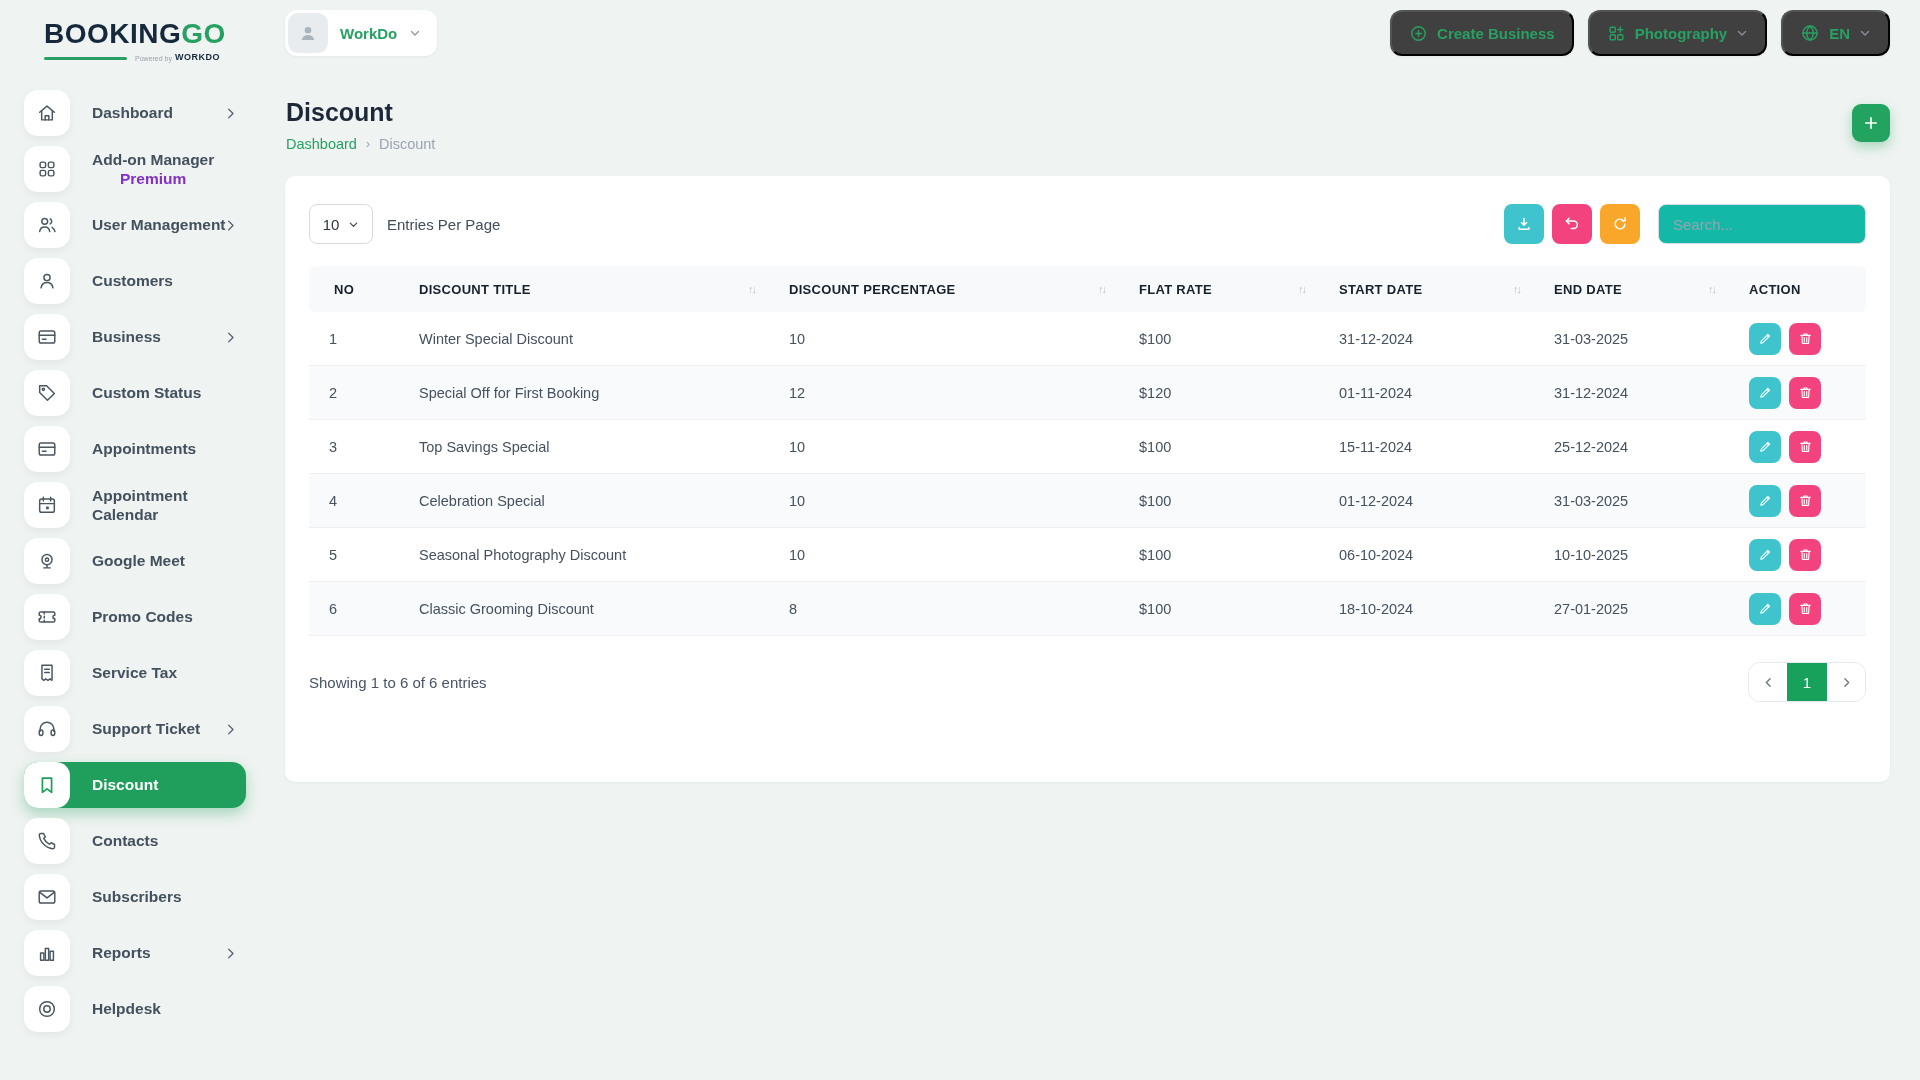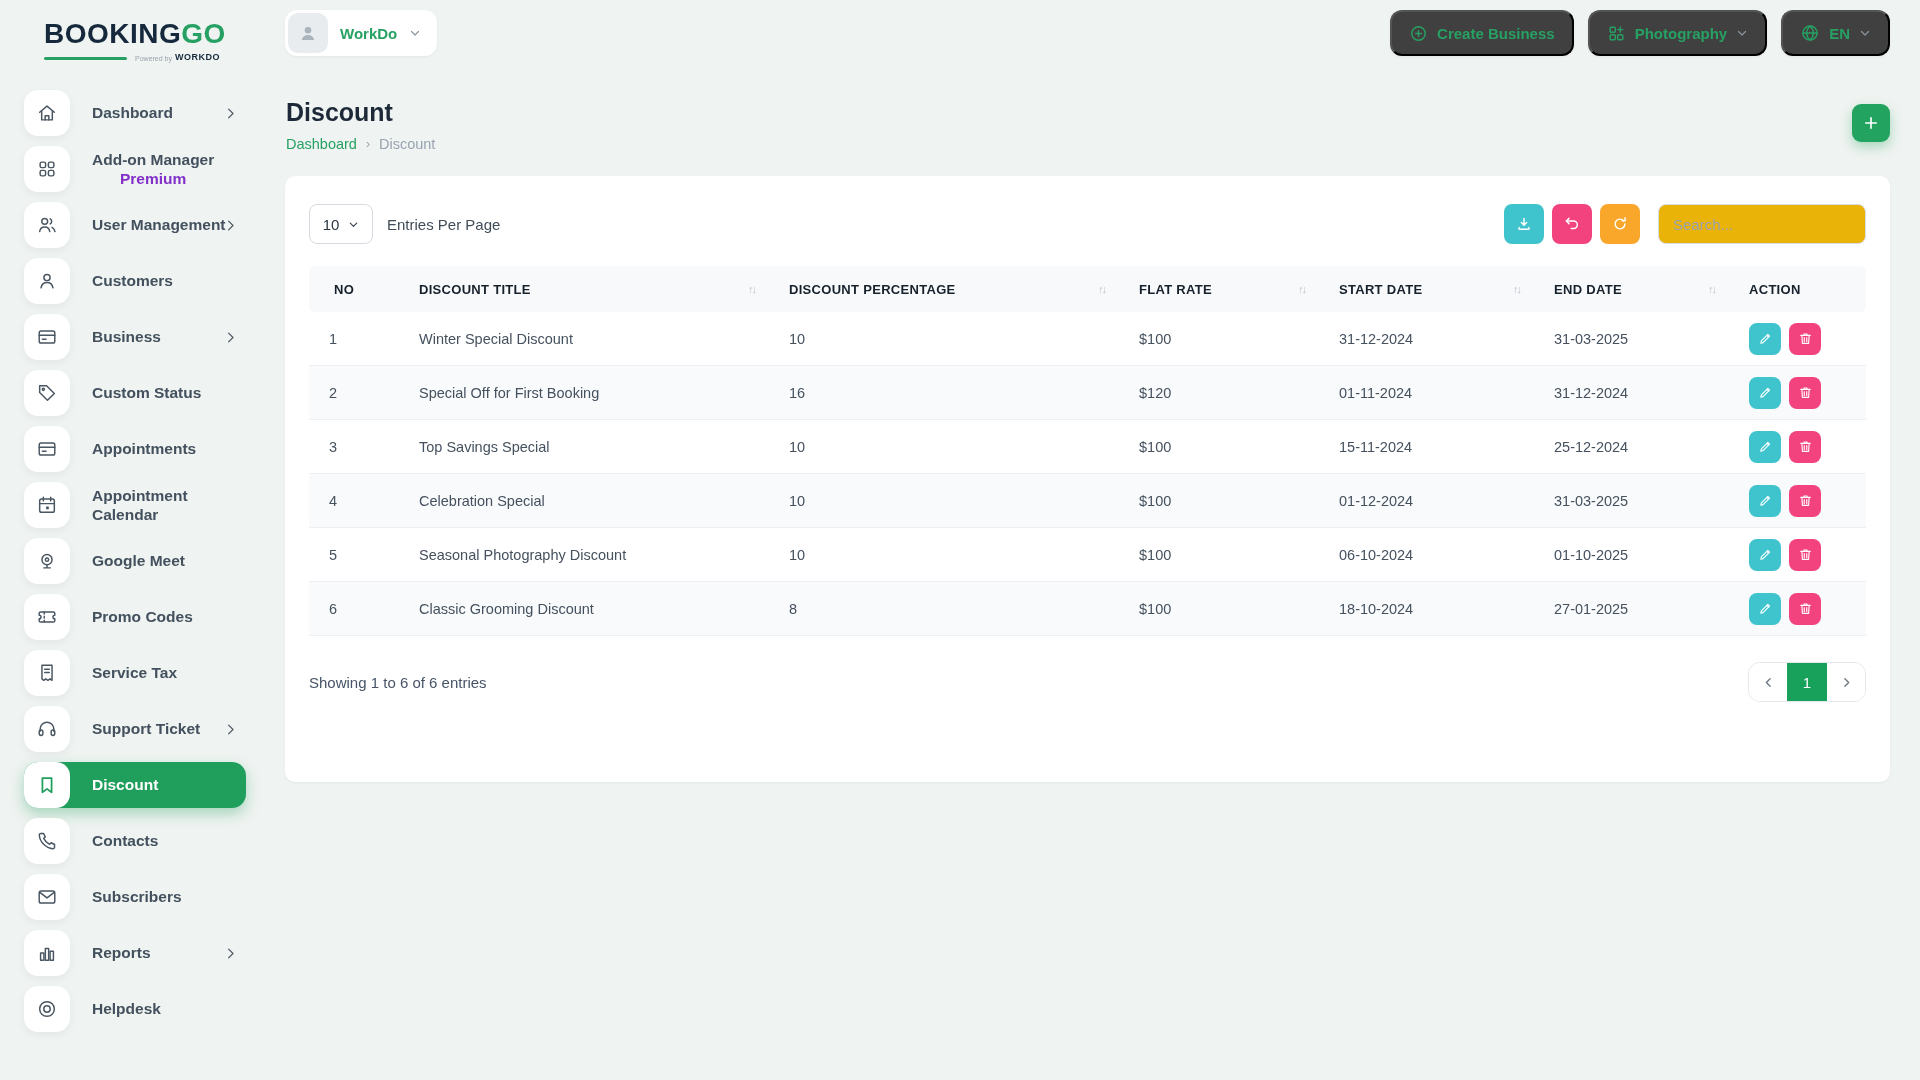--- a/index.html
+++ b/index.html
@@ -54,21 +54,21 @@
   .card { position:absolute; left:285px; top:176px; width:1605px; height:606px; background:#fff; border-radius:10px; box-shadow:0 1px 3px rgba(16,24,40,.05); padding:28px 24px 0; }
   .controls { display:flex; align-items:center; }
   .entries-select { width:64px; height:40px; border:1px solid #d6dbe1; border-radius:8px; display:flex; align-items:center; justify-content:center; gap:9px; font-size:15px; color:#2c3640; background:#fff; cursor:pointer; }
   .entries-select .chip-chev { color:#3c4650; }
   .entries-label { margin-left:14px; font-size:15px; font-weight:500; color:#414d59; }
   .tools { margin-left:auto; display:flex; align-items:center; gap:8px; }
   .tool-btn { width:40px; height:40px; border:none; border-radius:8px; color:#fff; display:flex; align-items:center; justify-content:center; cursor:pointer; }
   .tool-download { background:#3fc4ce; }
   .tool-undo { background:#f2437e; }
   .tool-refresh { background:#f9a72b; }
-  .search-input { margin-left:10px; width:208px; height:40px; border:1px solid #d6dbe1; border-radius:8px; padding:0 14px; font-size:15px; color:#475467; font-family:"Liberation Sans", sans-serif; outline:none; background:#eab308; }
+  .search-input { margin-left:10px; width:208px; height:40px; border:1px solid #d6dbe1; border-radius:8px; padding:0 14px; font-size:15px; color:#475467; font-family:"Liberation Sans", sans-serif; outline:none; background:#14b8a6; }
   .search-input::placeholder { color:#98a2b3; }
 
   
   table { margin-top:22px; width:100%; border-collapse:collapse; table-layout:fixed; }
   thead th { background:#f8f9fb; height:46px; font-size:13px; font-weight:700; color:#16212c; text-align:left; letter-spacing:.3px; padding:0 10px 0 20px; }
   thead th:first-child { padding-left:25px; border-radius:6px 0 0 6px; }
   thead th:last-child { border-radius:0 6px 6px 0; }
   .th-inner { display:flex; align-items:center; justify-content:space-between; }
   .sort-icon { color:#bcc3cc; font-size:11px; letter-spacing:-2px; font-weight:400; padding-right:4px; }
   tbody td { height:53px; border-top:1px solid #edeff2; font-size:14.5px; color:#45515e; padding:0 10px 0 20px; }
@@ -513,21 +513,21 @@
                     <path d="M10 10.5v6.5M14 10.5v6.5"></path>
                   </svg>
                 </span>
               </button>
             </div>
           </td>
         </tr>
         <tr>
           <td>2</td>
           <td>Special Off for First Booking</td>
-          <td>16</td>
+          <td>12</td>
           <td>$120</td>
           <td>01-11-2024</td>
           <td>31-12-2024</td>
           <td>
             <div class="action-cell">
               <button class="row-btn row-edit">
                 <span>
                   <svg width="15" height="15" viewBox="0 0 24 24" fill="none" stroke="currentColor" stroke-width="1.8" stroke-linecap="round" stroke-linejoin="round">
                     <path d="M4.5 19.5l.9-3.6L15.8 5.5l2.7 2.7L8.1 18.6l-3.6.9z"></path>
                     <path d="M14.2 7.1l2.7 2.7"></path>
@@ -606,21 +606,21 @@
               </button>
             </div>
           </td>
         </tr>
         <tr>
           <td>5</td>
           <td>Seasonal Photography Discount</td>
           <td>10</td>
           <td>$100</td>
           <td>06-10-2024</td>
-          <td>01-10-2025</td>
+          <td>10-10-2025</td>
           <td>
             <div class="action-cell">
               <button class="row-btn row-edit">
                 <span>
                   <svg width="15" height="15" viewBox="0 0 24 24" fill="none" stroke="currentColor" stroke-width="1.8" stroke-linecap="round" stroke-linejoin="round">
                     <path d="M4.5 19.5l.9-3.6L15.8 5.5l2.7 2.7L8.1 18.6l-3.6.9z"></path>
                     <path d="M14.2 7.1l2.7 2.7"></path>
                   </svg>
                 </span>
               </button>

